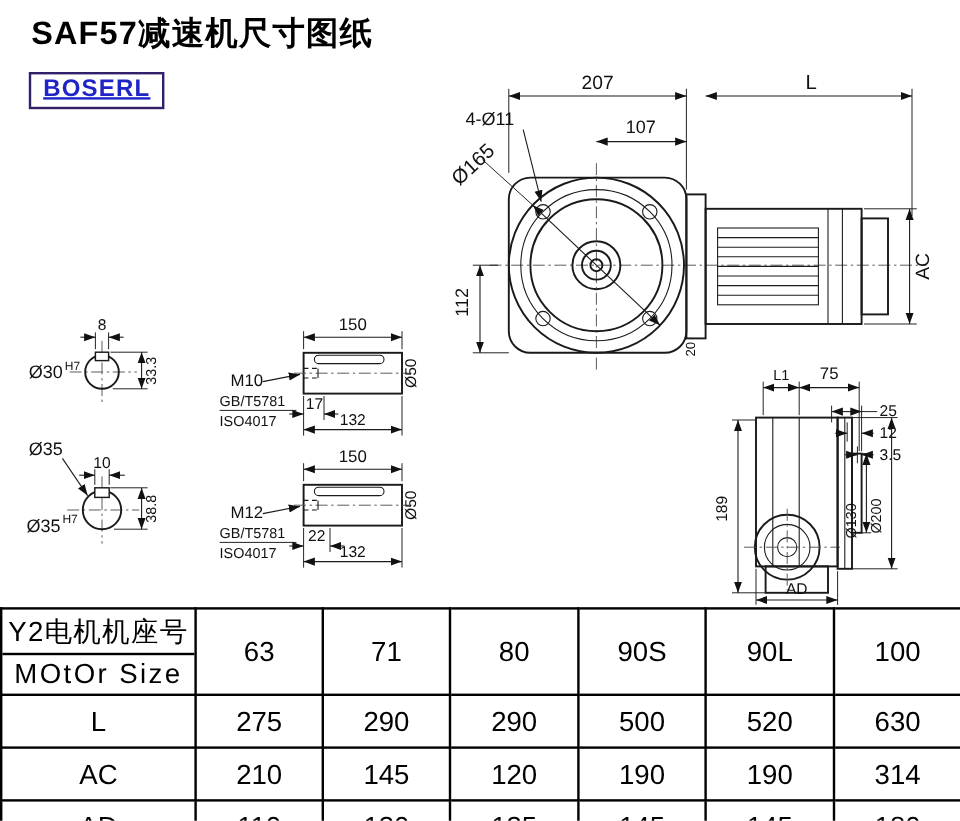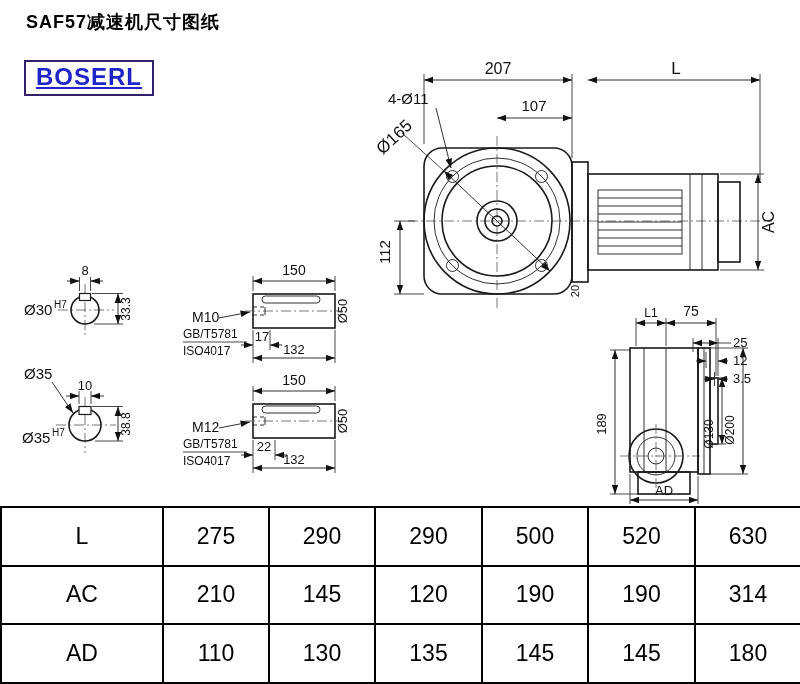--- a/index.html
+++ b/index.html
@@ -1,22 +1,22 @@
 <!DOCTYPE html>
 <html><head>
 <meta charset="utf-8">
 <style>
   html,body{margin:0;padding:0;}
   body{width:800px;height:684px;background:#fff;position:relative;
        font-family:"Liberation Sans",sans-serif;color:#111;overflow:hidden;}
   .hdr{position:absolute;left:26px;top:10px;z-index:5;}
-  .title{margin:0;font-size:18px;font-weight:bold;letter-spacing:1px;color:#000;}
+  .title{margin:0;font-size:27px;font-weight:bold;letter-spacing:1px;color:#000;}
   .logo-box{position:absolute;left:24px;top:60px;z-index:5;border:2px solid #33206b;
             padding:1px 10px 3px 10px;background:#fff;}
-  .logo-text{color:#1f24c7;font-weight:bold;font-size:24px;text-decoration:underline;letter-spacing:1px;}
+  .logo-text{color:#1f24c7;font-weight:bold;font-size:20px;text-decoration:underline;letter-spacing:1px;}
   svg.draw{position:absolute;left:0;top:0;}
   svg text{font-family:"Liberation Sans",sans-serif;fill:#111;}
   .ol{fill:none;stroke:#1a1a1a;stroke-width:1.6;}
   .th{fill:none;stroke:#1a1a1a;stroke-width:0.9;}
   .cl{fill:none;stroke:#555;stroke-width:0.8;stroke-dasharray:10 3 2 3;}
   .ext{stroke:#1a1a1a;stroke-width:0.8;fill:none;}
   .dim{stroke:#1a1a1a;stroke-width:0.9;fill:none;marker-start:url(#arr);marker-end:url(#arr);}
   .dar{stroke:#1a1a1a;stroke-width:0.9;fill:none;marker-end:url(#arr);}
   .dash{stroke:#1a1a1a;stroke-width:0.9;fill:none;stroke-dasharray:4 3;}
   .wfill{fill:#fff;stroke:#1a1a1a;stroke-width:1.2;}
@@ -259,20 +259,32 @@
   <colgroup>
     <col style="width:162px">
       <col style="width:106px">
       <col style="width:106px">
     <col style="width:107px">
       <col style="width:106px">
       <col style="width:107px">
       <col style="width:106px">
   </colgroup>
   <tbody>
+    <tr style="height:47px;">
+      <td class="hcell">
+        <div class="split-top">Y2电机机座号</div>
+        <div class="split-bottom">MOtOr Size</div>
+      </td>
+      <td class="szcell">63</td>
+      <td class="szcell">71</td>
+      <td class="szcell">80</td>
+      <td class="szcell">90S</td>
+      <td class="szcell">90L</td>
+      <td class="szcell">100</td>
+    </tr>
     <tr style="height:44px;">
       <td>L</td>
       <td>275</td>
       <td>290</td>
       <td>290</td>
       <td>500</td>
       <td>520</td>
       <td>630</td>
     </tr>
     <tr style="height:44px;">

